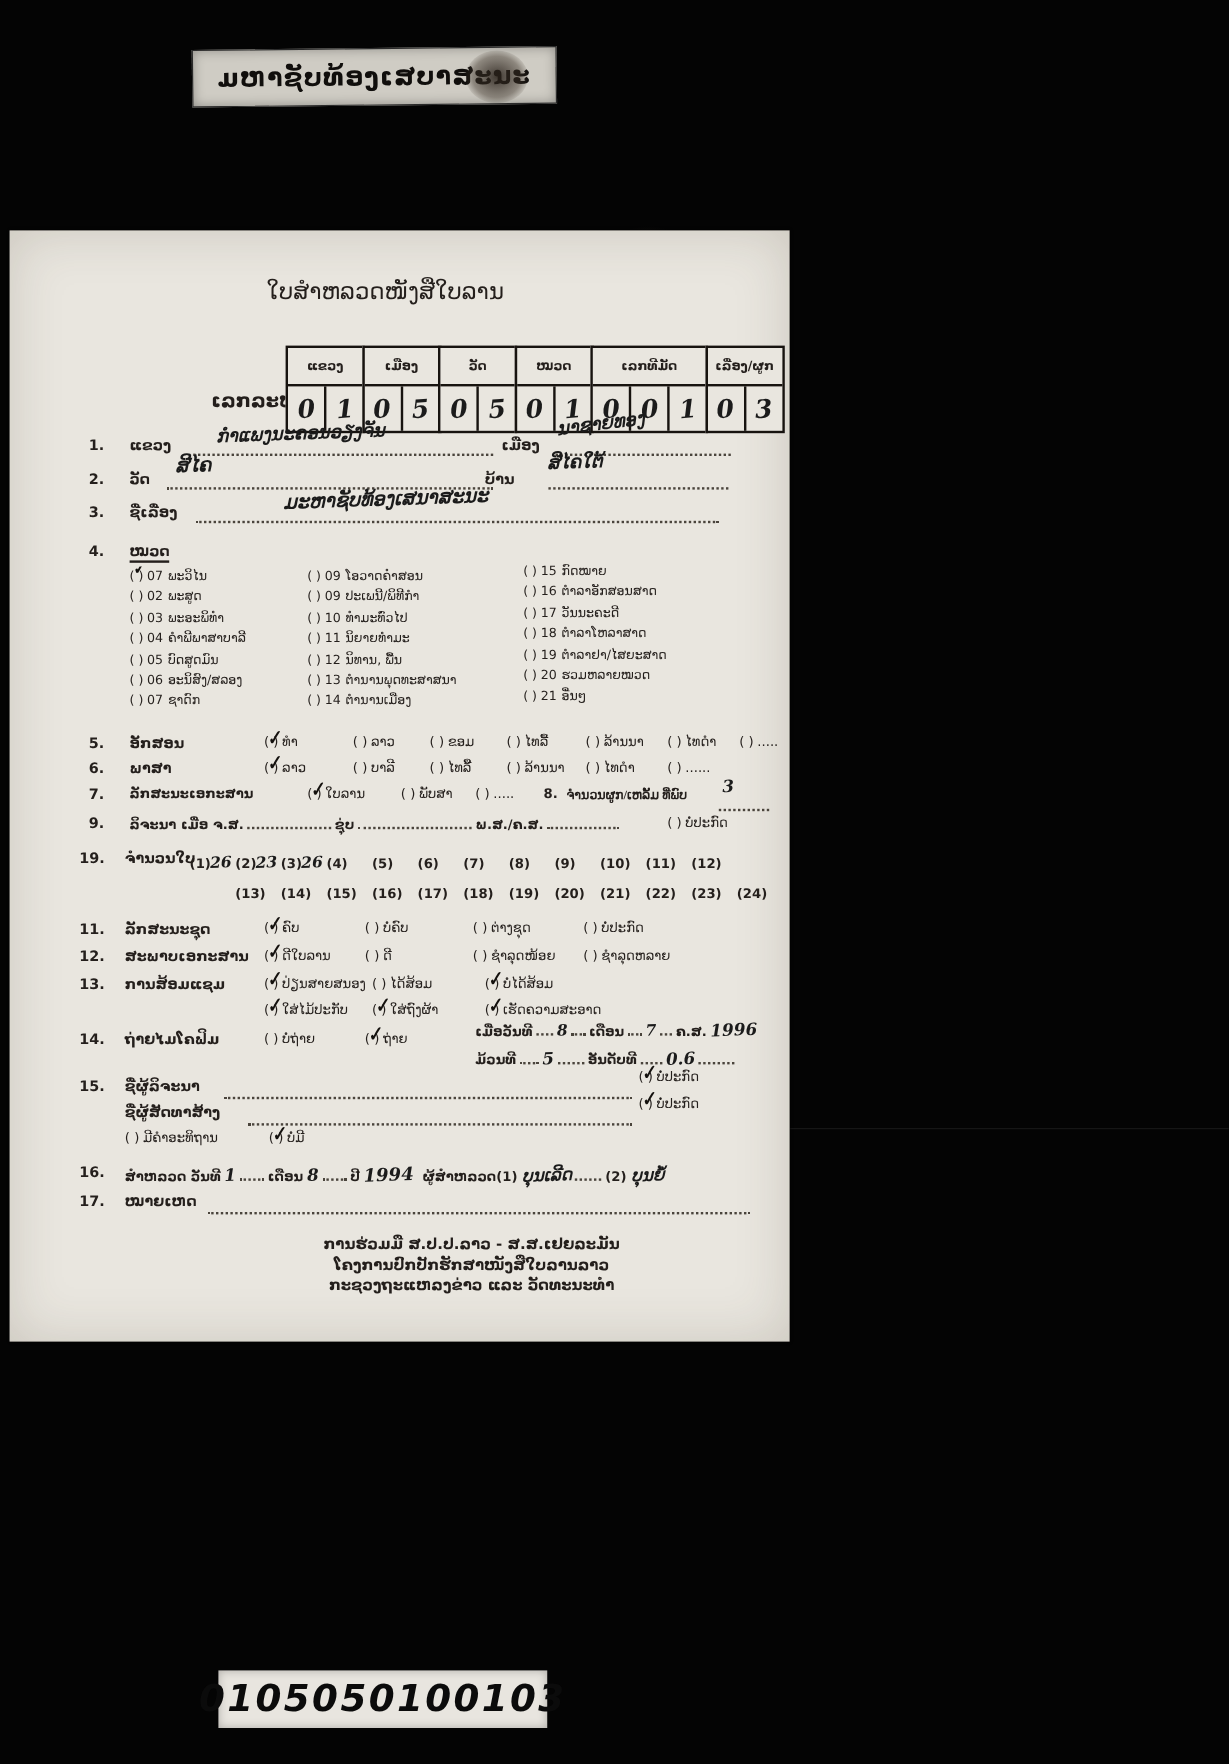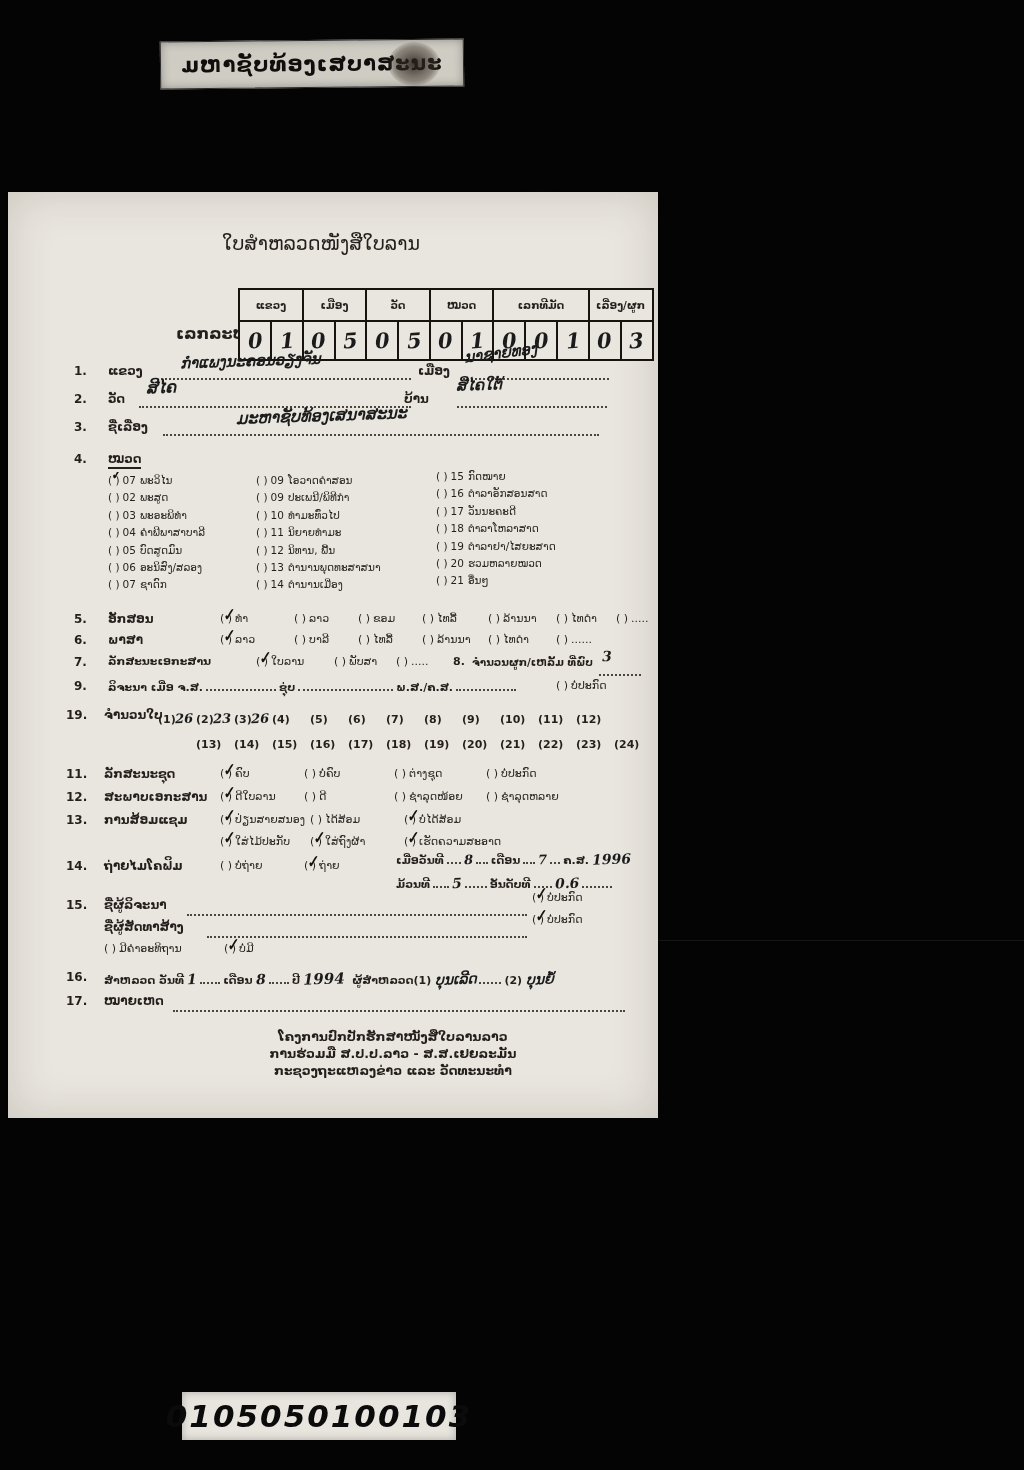--- a/index.html
+++ b/index.html
@@ -14,21 +14,21 @@
   #label-smudge{left:388px;top:42px;width:52px;height:44px;border-radius:50%;
     background:radial-gradient(ellipse at center,rgba(40,32,25,.85),rgba(60,50,40,.45) 55%,transparent 75%);}
   #scanline{left:658px;top:940px;width:366px;height:1px;background:#161616;}
   #stain{left:505px;top:188px;width:70px;height:52px;
     background:radial-gradient(ellipse at center,rgba(110,100,85,.30),transparent 70%);}
   
   #paper{left:8px;top:192px;width:650px;height:926px;background:#e9e6df;overflow:hidden;
     box-shadow:inset 0 0 45px rgba(70,60,45,.18), 0 0 2px #000;}
   #form-title{left:214px;top:40px;font-size:19px;font-weight:400;white-space:nowrap;}
   .pr{font-weight:700;white-space:nowrap;}
-  .r12{font-size:12px;} .r11{font-size:11px;} .r10{font-size:10.5px;}
+  .r12{font-size:12px;} .r11{font-size:11px;} .r10{font-size:10.5px;font-family:Liberation Serif, serif;}
   .hand{font-family:"DejaVu Serif",serif;font-style:italic;font-weight:700;color:#1b1b1b;
     display:inline-block;transform:rotate(-2deg);white-space:nowrap;}
   .dots{display:inline-block;border-bottom:2px dotted #4a443c;height:10px;vertical-align:baseline;margin:0 3px;}
   .cb{position:relative;display:inline-block;white-space:pre;margin-right:3px;}
   .cb .tick{position:absolute;left:2px;top:-6px;font-family:"DejaVu Serif",serif;font-style:italic;
     font-size:1.35em;color:#14110e;transform:rotate(-14deg);font-weight:700;}
   .opt{white-space:nowrap;}
   
   #ct{left:230px;top:96px;display:flex;align-items:flex-start;}
   .grp{display:flex;flex-direction:column;border:2.5px solid #17130f;background:#e9e6df;}
@@ -278,21 +278,21 @@
   <span class="abs opt r11" style="left:216px;top:750px"><span class="cb"><span>( )</span><span class="tick hand">✓</span></span><span>ບໍ່ມີ</span></span>
 
   <span class="abs pr r12" style="left:58px;top:778px">16.</span>
   <span class="abs r11" style="left:96px;top:778px;white-space:nowrap"><span class="pr">ສຳຫລວດ ວັນທີ</span> <span class="hand" style="font-size:14px">1</span><span class="dots" style="width:20px"></span><span class="pr">ເດືອນ</span> <span class="hand" style="font-size:14px">8</span><span class="dots" style="width:20px"></span><span class="pr">ປີ</span> <span class="hand" style="font-size:15px">1994</span>&nbsp;&nbsp;<span class="pr">ຜູ້ສຳຫລວດ</span><span class="pr">(1)</span> <span class="hand" style="font-size:14px">ບຸນເລີດ</span><span class="dots" style="width:22px"></span><span class="pr">(2)</span> <span class="hand" style="font-size:14px">ບຸນຍໍ້</span></span>
 
   <span class="abs pr r12" style="left:58px;top:802px">17.</span>
   <span class="abs pr r12" style="left:96px;top:802px">ໝາຍເຫດ</span>
   <span class="abs dots" style="left:162px;top:808px;width:452px"></span>
 
   <div id="footer" class="abs">
+    <div>ການຮ່ວມມື ສ.ປ.ປ.ລາວ - ສ.ສ.ເຢຍລະມັນ</div>
     <div>ໂຄງການປົກປັກຮັກສາໜັງສືໃບລານລາວ</div>
-    <div>ການຮ່ວມມື ສ.ປ.ປ.ລາວ - ສ.ສ.ເຢຍລະມັນ</div>
     <div>ກະຊວງຖະແຫລງຂ່າວ ແລະ ວັດທະນະທຳ</div>
   </div>
 </div>
 
 <div id="plate" class="abs">
   <span class="num">0105050100103</span>
 </div>
 
 </body></html>

